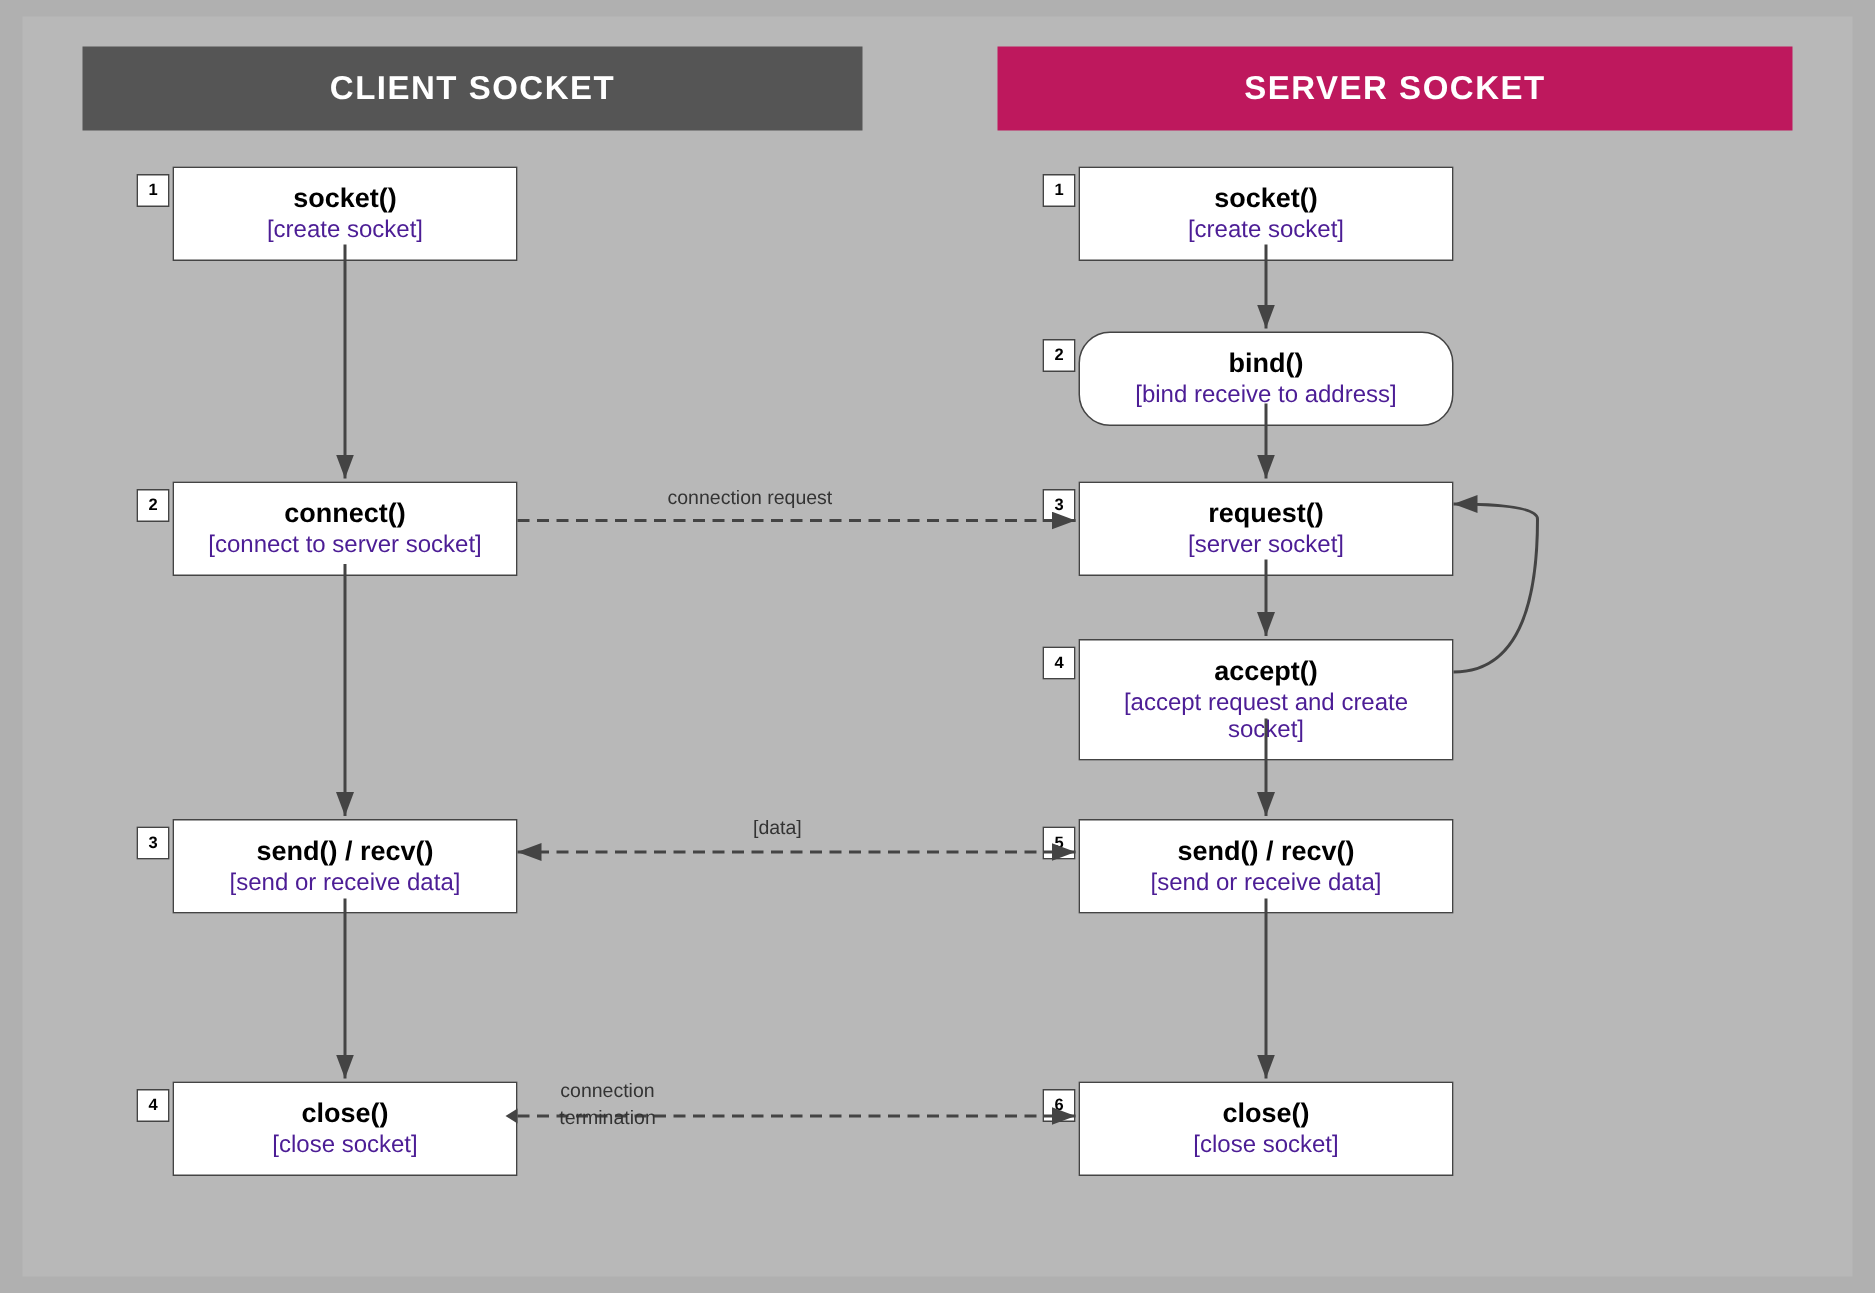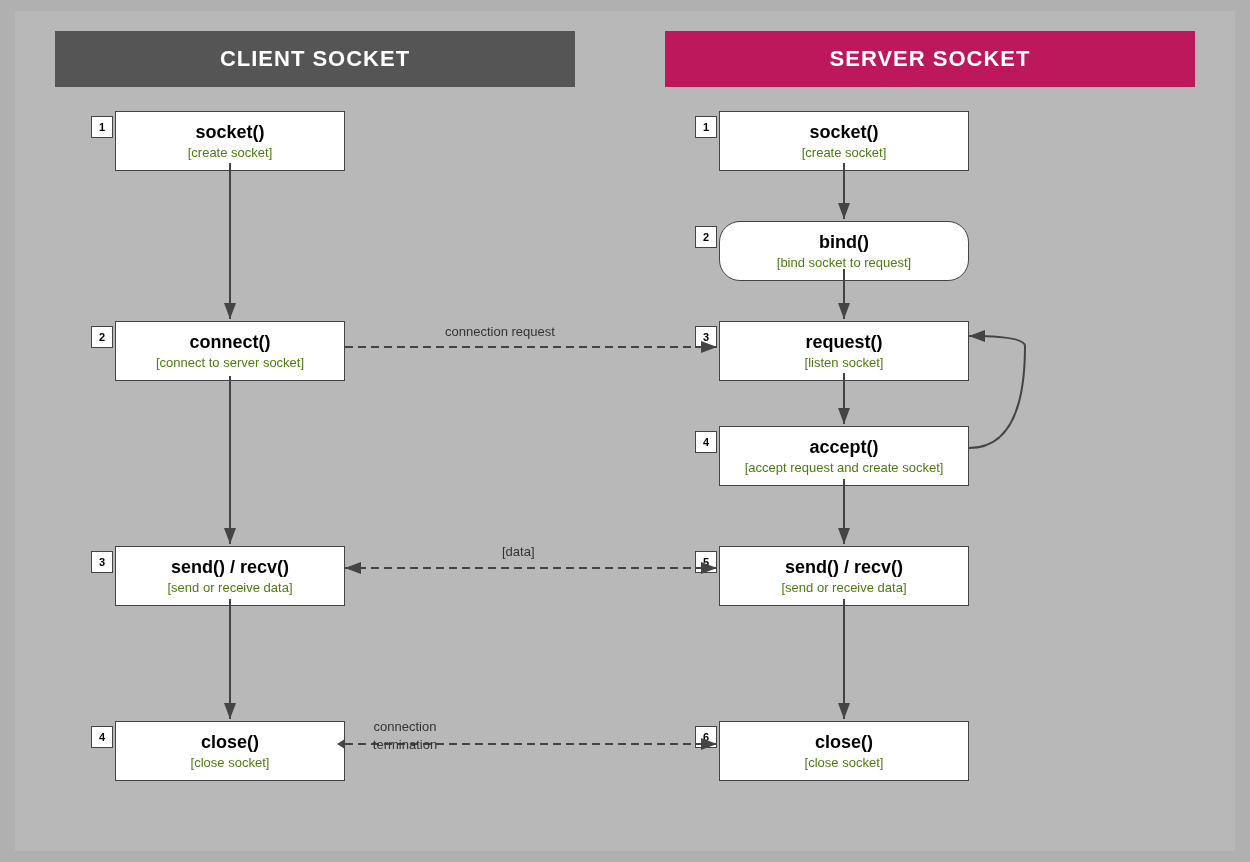--- a/index.html
+++ b/index.html
@@ -62,22 +62,22 @@
     }
 
     .box .func-name {
       font-size: 18px;
       font-weight: bold;
       color: #000000;
       display: block;
     }
 
     .box .func-desc {
-      font-size: 13px;
-      color: #4d7c0f;
+      font-size: 16px;
+      color: #4c1d95;
       display: block;
       margin-top: 2px;
     }
 
     .num-badge {
       position: absolute;
       background: #ffffff;
       border: 1.5px solid #444444;
       width: 22px;
       height: 22px;
@@ -144,29 +144,29 @@
   <div class="box" style="left:704px; top:100px; width:250px;">
     <span class="func-name">socket()</span>
     <span class="func-desc">[create socket]</span>
   </div>
 
   <div class="num-badge" style="left:680px; top:215px;">
     <span>2</span>
   </div>
   <div class="box" style="left:704px; top:210px; width:250px;border-radius:21px;">
     <span class="func-name">bind()</span>
-    <span class="func-desc">[bind socket to request]</span>
+    <span class="func-desc">[bind receive to address]</span>
   </div>
 
   <div class="num-badge" style="left:680px; top:315px;">
     <span>3</span>
   </div>
   <div class="box" style="left:704px; top:310px; width:250px;">
     <span class="func-name">request()</span>
-    <span class="func-desc">[listen socket]</span>
+    <span class="func-desc">[server socket]</span>
   </div>
 
   <div class="num-badge" style="left:680px; top:420px;">
     <span>4</span>
   </div>
   <div class="box" style="left:704px; top:415px; width:250px;">
     <span class="func-name">accept()</span>
     <span class="func-desc">[accept request and create socket]</span>
   </div>
 

